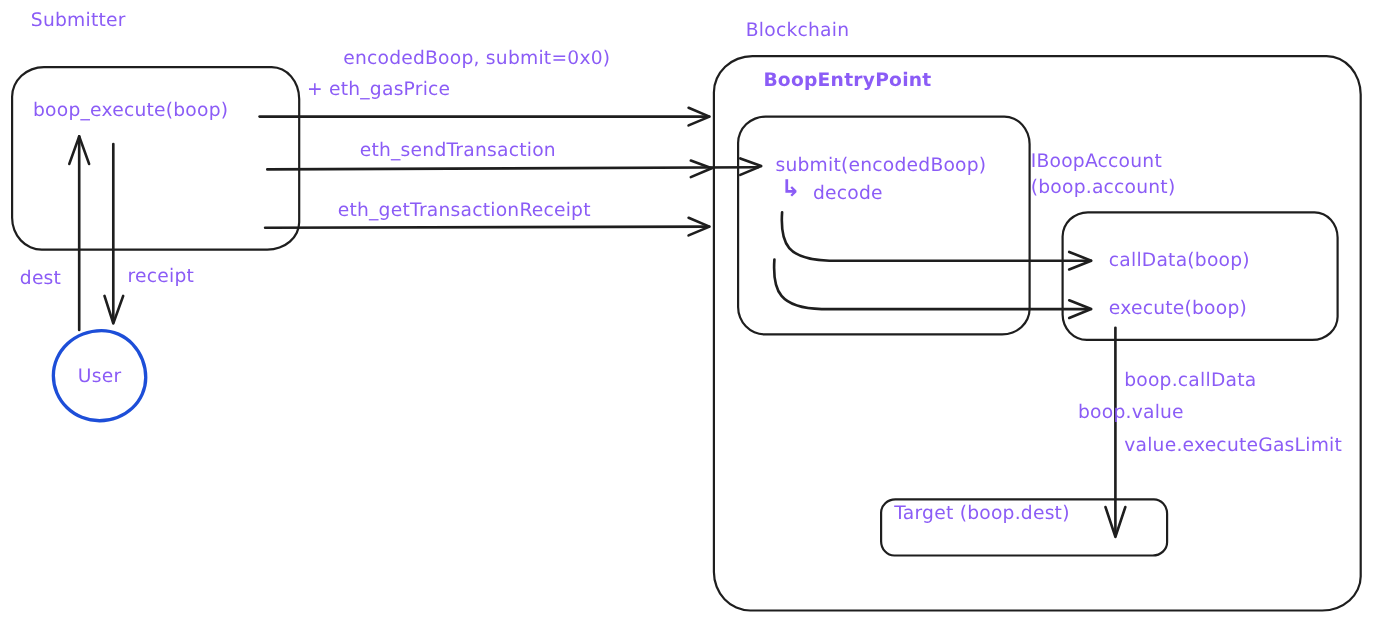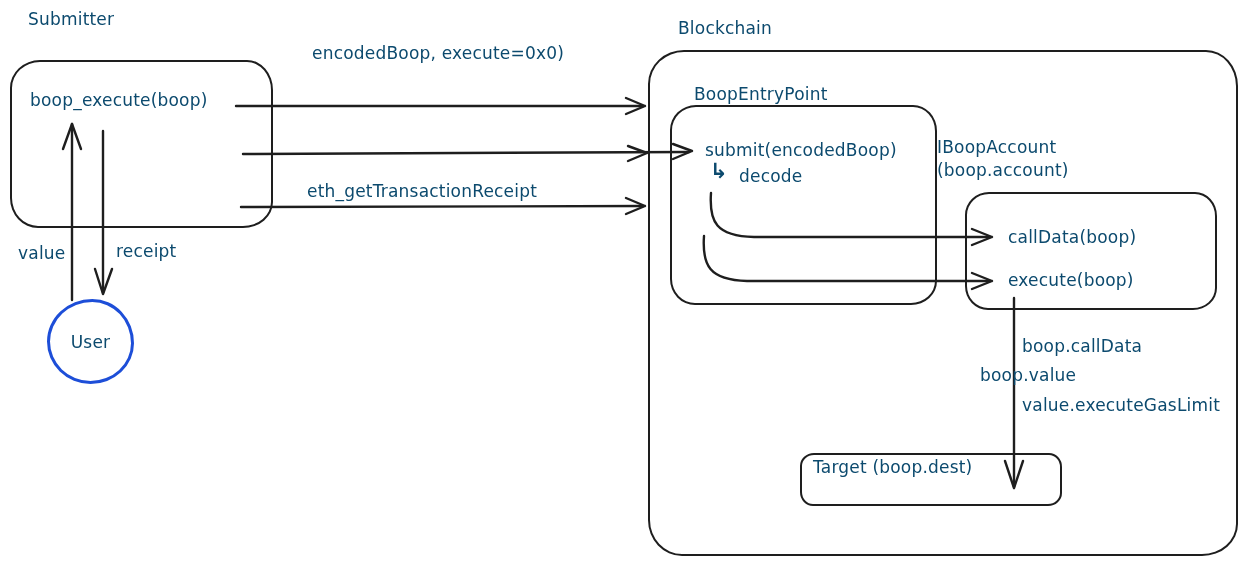--- a/index.html
+++ b/index.html
@@ -10,21 +10,21 @@
     background: #ffffff;
     font-family: "DejaVu Sans", "Liberation Sans", sans-serif;
     color: #1e1e1e;
     overflow: hidden;
   }
   .lbl {
     position: absolute;
     font-size: 17px;
     line-height: 22px;
     white-space: nowrap;
-    color: #0c4a6e;
+    color: #8b5cf6;
     letter-spacing: 0.2px;
   }
   .box {
     position: absolute;
     border: 2.5px solid #1e1e1e;
     background: transparent;
     box-sizing: border-box;
   }
   #submitter-box { left: 10px; top: 60px; width: 263px; height: 168px;
     border-radius: 30px 26px 30px 28px / 28px 30px 26px 30px; }
@@ -93,28 +93,30 @@
     </g>
     <g>
       <path d="M 1014 298 L 1014 487"></path>
       <path d="M 1005 461 L 1014 488 M 1023 461 L 1014 488"></path>
     </g>
   </svg>
 
   <span class="lbl" style="left:28px; top:8px;">Submitter</span>
   <span class="lbl" style="left:30px; top:89px;">boop_execute(boop)</span>
 
-  <span class="lbl" style="left:18px; top:242px;">value</span>
+  <span class="lbl" style="left:18px; top:242px;">dest</span>
   <span class="lbl" style="left:116px; top:240px;">receipt</span>
 
-  <span class="lbl" style="left:312px; top:42px;">encodedBoop, execute=0x0)</span>
+  <span class="lbl" style="left:312px; top:42px;">encodedBoop, submit=0x0)</span>
+  <span class="lbl" style="left:279px; top:70px;">+ eth_gasPrice</span>
+  <span class="lbl" style="left:327px; top:126px;">eth_sendTransaction</span>
   <span class="lbl" style="left:307px; top:180px;">eth_getTransactionReceipt</span>
 
   <span class="lbl" style="left:678px; top:17px;">Blockchain</span>
-  <span class="lbl" style="left:694px; top:83px;">BoopEntryPoint</span>
+  <span class="lbl" style="left:694px; top:62px;font-weight:bold;">BoopEntryPoint</span>
   <span class="lbl" style="left:705px; top:139px;">submit(encodedBoop)</span>
   <span class="lbl decode-icon" style="left:710px; top:160px;">↳</span>
   <span class="lbl" style="left:739px; top:165px;">decode</span>
 
   <span class="lbl" style="left:937px; top:136px;">IBoopAccount</span>
   <span class="lbl" style="left:937px; top:159px;">(boop.account)</span>
   <span class="lbl" style="left:1008px; top:226px;">callData(boop)</span>
   <span class="lbl" style="left:1008px; top:269px;">execute(boop)</span>
 
   <span class="lbl" style="left:1022px; top:335px;">boop.callData</span>

